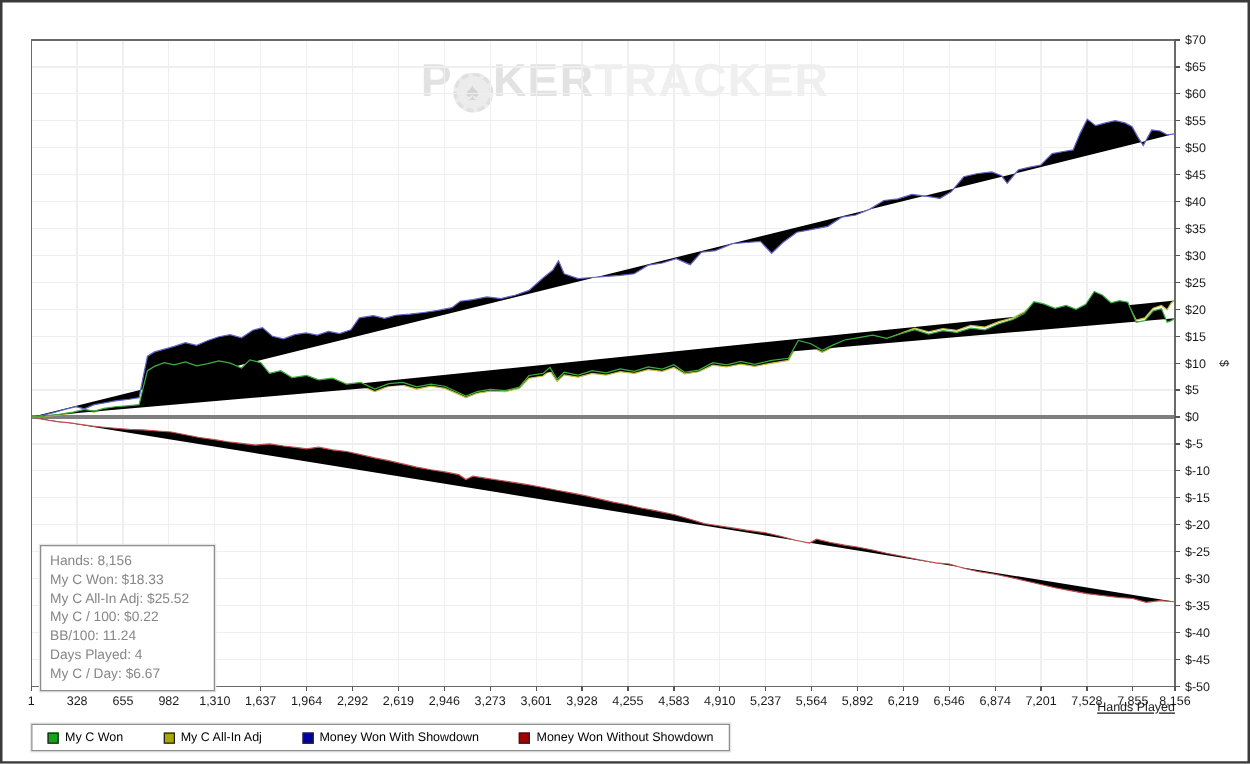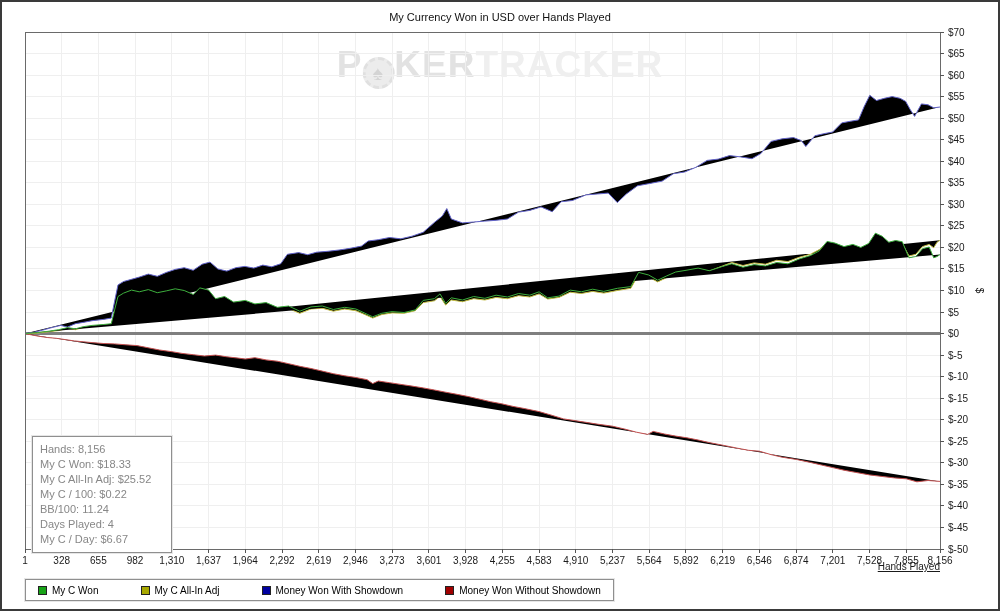--- a/index.html
+++ b/index.html
@@ -29,32 +29,31 @@
     position:absolute; left:30px; top:434px; width:140px; z-index:4;
     background:#fff; border:1px solid #8f8f8f; box-shadow:0 0 0 1px #e6e6e6;
     padding:5px 7px; font-size:11px; line-height:15px; color:#878787;
   }
   .x-axis-title {
     position:absolute; top:559px; left:23px; width:915px; text-align:right;
     font-size:10px; color:#1a1a1a; z-index:3;text-decoration:underline;
   }
   .legend {
     position:absolute; left:23px; top:577px; height:22px; z-index:4;
-    display:inline-flex; align-items:center; gap:42px; padding:0 12px;
+    display:inline-flex; align-items:center; gap:32px; padding:0 12px;
     background:#fff; border:1px solid #8f8f8f; box-shadow:0 0 0 1px #e6e6e6;
     font-size:10px; color:#000;
   }
   .legend-item { display:inline-flex; align-items:center; gap:5px; white-space:nowrap; }
   .swatch { display:inline-block; width:9px; height:9px; border:1px solid #222; }
 </style>
 </head>
 <body>
 
 <div class="frame">
-  <div class="chart-title">My Currency Won in USD over Hands Played</div>
 
   <div class="watermark"><span class="wm-dark">P</span><span class="wm-chip">♠</span><span class="wm-dark">KER</span><span class="wm-light">TRACKER</span></div>
 
   <svg id="chart-svg" width="1000" height="611">
       <g stroke="#efefef" shape-rendering="crispEdges">
         <line x1="23" y1="30" x2="23" y2="547"></line>
         <line x1="59.68976088289393" y1="30" x2="59.68976088289393" y2="547"></line>
         <line x1="96.37952176578786" y1="30" x2="96.37952176578786" y2="547"></line>
         <line x1="133.0692826486818" y1="30" x2="133.0692826486818" y2="547"></line>
         <line x1="169.87124463519314" y1="30" x2="169.87124463519314" y2="547"></line>

